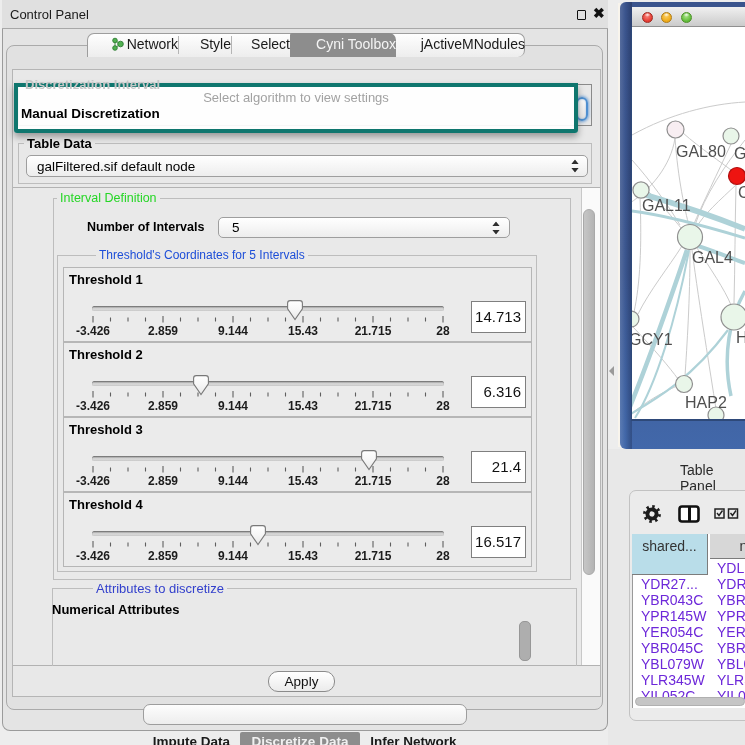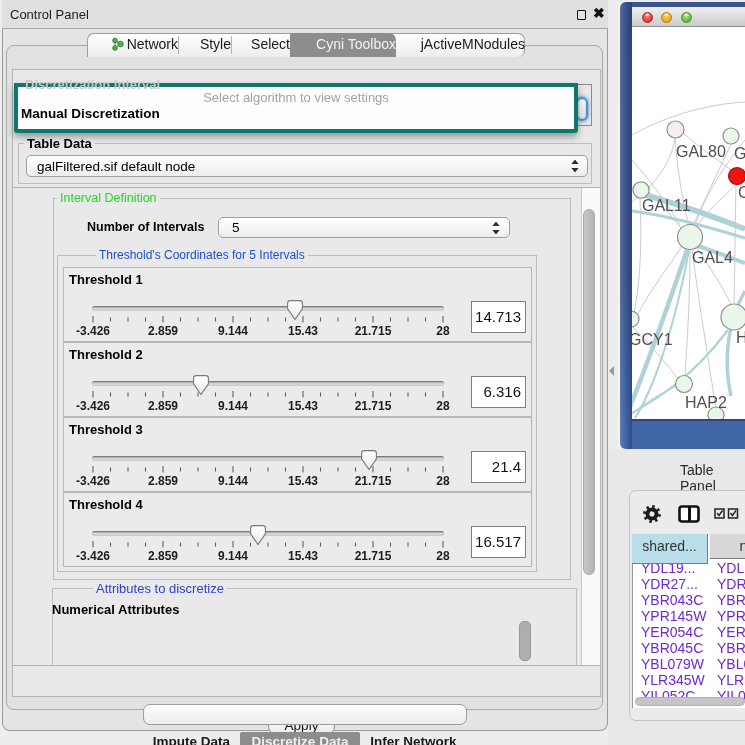--- a/index.html
+++ b/index.html
@@ -87,42 +87,42 @@
   border:1.3px solid #7f7f7f; font-size:15px; color:#111; text-align:right; line-height:30px; padding-right:4px; }
 
 
 #numattr { left:52px; top:602px; font-size:13px; font-weight:bold; color:#000; }
 #attrlist { left:63px; top:620px; width:468px; height:46px; background:#fff; border:1px solid #c9c9c9; overflow:hidden; }
 #attrlist div { font-size:13px; color:#111; padding-left:12px; height:16.5px; line-height:16.5px; }
 #attrsb { left:519px; top:621px; width:12px; height:40px; background:#aeaeae; border:1px solid #979797; border-radius:5px; }
 
 
 #applybtn { left:268px; top:671px; width:67px; height:21px; background:linear-gradient(#ffffff,#ebebeb);
-  border:1px solid #8b8b8b; border-radius:10px; font-size:13.5px; color:#111; text-align:center; line-height:19px;margin-top:44px; }
+  border:1px solid #8b8b8b; border-radius:10px; font-size:13.5px; color:#111; text-align:center; line-height:19px; }
 #btabstrip { left:143px; top:704px; width:324px; height:21px; background:linear-gradient(#fdfdfd,#ededed);
   border:1px solid #9d9d9d; border-radius:7px; z-index:3; }
 .btab { position:absolute; top:732px; height:31px; font-size:13.5px; font-weight:600; color:#1a1a1a;
   text-align:center; line-height:20px; z-index:4; }
 .btab.sel { background:#8d8d8d; color:#f0f0f0; border-radius:2px; }
 
 
 #split { left:609px; top:366px; width:0; height:0; border-top:5px solid transparent; border-bottom:5px solid transparent; border-right:5px solid #9a9a9a; }
 
 
 #netwin { left:620px; top:2px; width:130px; height:447px; background:linear-gradient(180deg,#3a548d 0%,#3b568f 60%,#4268aa 100%); border-radius:6px 0 0 6px; }
 #nettb { left:632px; top:7px; width:113px; height:20px; background:linear-gradient(#f0f0f0,#cbcbcb); border-bottom:1px solid #909090; }
 .light { position:absolute; top:11.5px; width:11px; height:11px; border-radius:50%; }
 #canvas { left:632px; top:27px; width:113px; height:392px; background:#fff; }
 
 
 #rbottom { left:608px; top:449px; width:137px; height:296px; background:#e8e8e8; }
 #tplabel { left:634px; top:462px; font-size:14px; color:#2a2a2a;margin-left:46px; }
 #tpanelbox { left:629px; top:490px; width:130px; height:231px; background:#ebebeb; border:1px solid #c2c2c2; border-radius:7px; }
 #ttable { left:632px; top:534px; width:113px; height:174px; background:#fff; border-left:1px solid #9a9a9a; }
-#thead1 { left:632px; top:534px; width:76px; height:30px; background:#b9dde9; border-right:1.5px solid #7c7c7c; border-bottom:1.5px solid #7c7c7c;
+#thead1 { left:632px; top:534px; width:76px; height:41px; background:#b9dde9; border-right:1.5px solid #7c7c7c; border-bottom:1.5px solid #7c7c7c;
   font-size:14px; color:#333; text-align:center; line-height:25px; }
 #thead2 { left:709.5px; top:534px; width:35.5px; height:25px; background:#d7d7d7; border-bottom:1.5px solid #7c7c7c;
   font-size:14px; color:#333; line-height:25px; padding-left:30px; white-space:nowrap; }
 .trow { position:absolute; left:632px; width:113px; height:16px; font-size:14px; color:#6d28d9; }
 .trow .c1 { position:absolute; left:9px; }
 .trow .c2 { position:absolute; left:85px; }
 #hsb { left:635px; top:697px; width:110px; height:9px; background:#c5c5c5; border:1px solid #b0b0b0; border-radius:4.5px; }
 </style></head>
 <body>
 <div id="stage">

